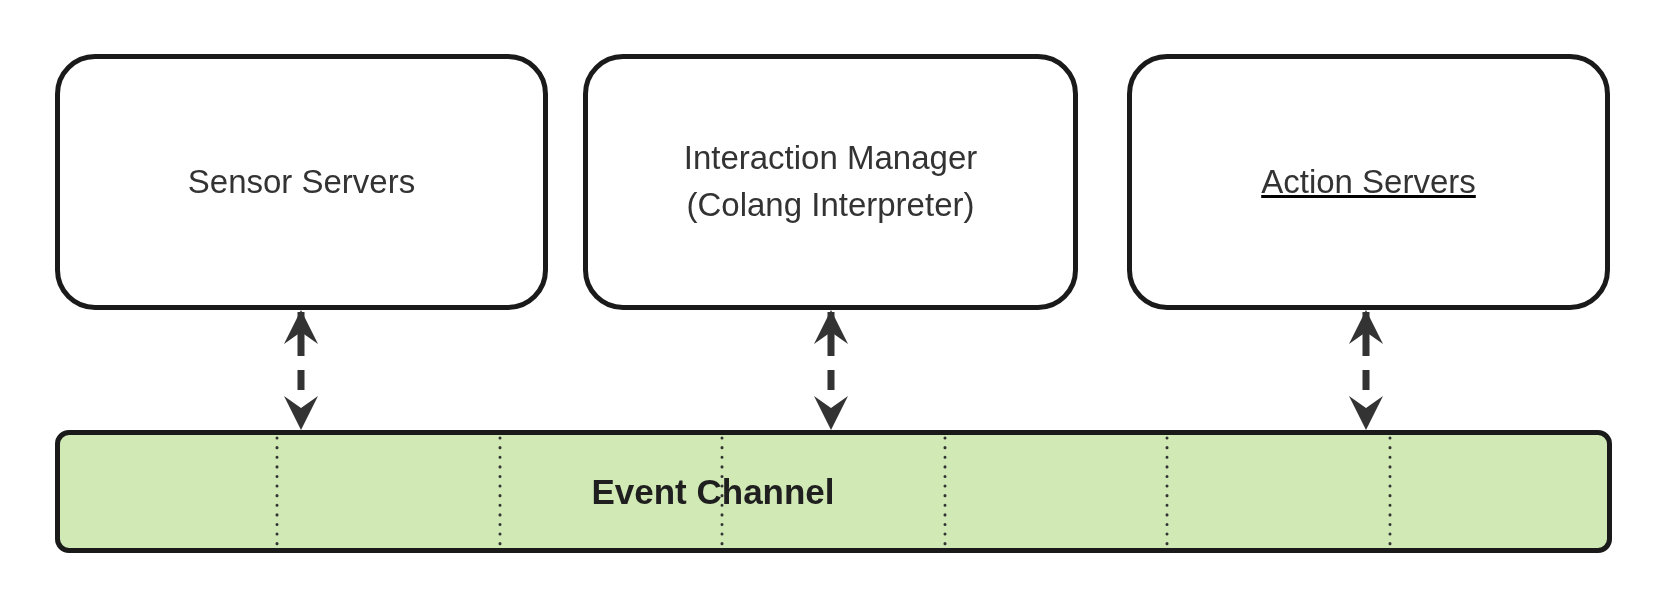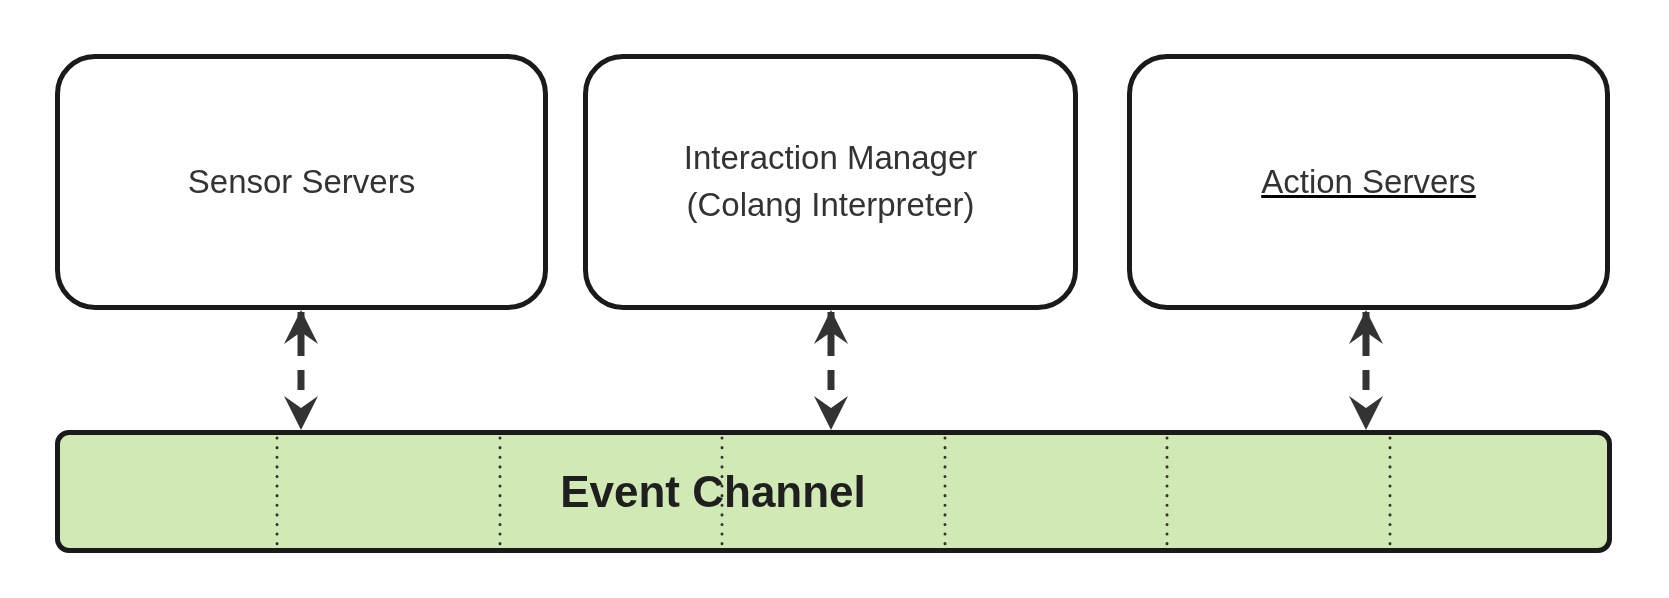--- a/index.html
+++ b/index.html
@@ -59,21 +59,21 @@
   }
   .bus-label {
     position: absolute;
     left: 55px;
     top: 430px;
     width: 1316px;
     height: 123px;
     display: flex;
     align-items: center;
     justify-content: center;
-    font-size: 44px;
+    font-size: 35px;
     font-weight: 700;
     color: #1f1f1f;
     z-index: 3;
   }
 </style>
 </head>
 <body>
 
 <div class="stage">
 

